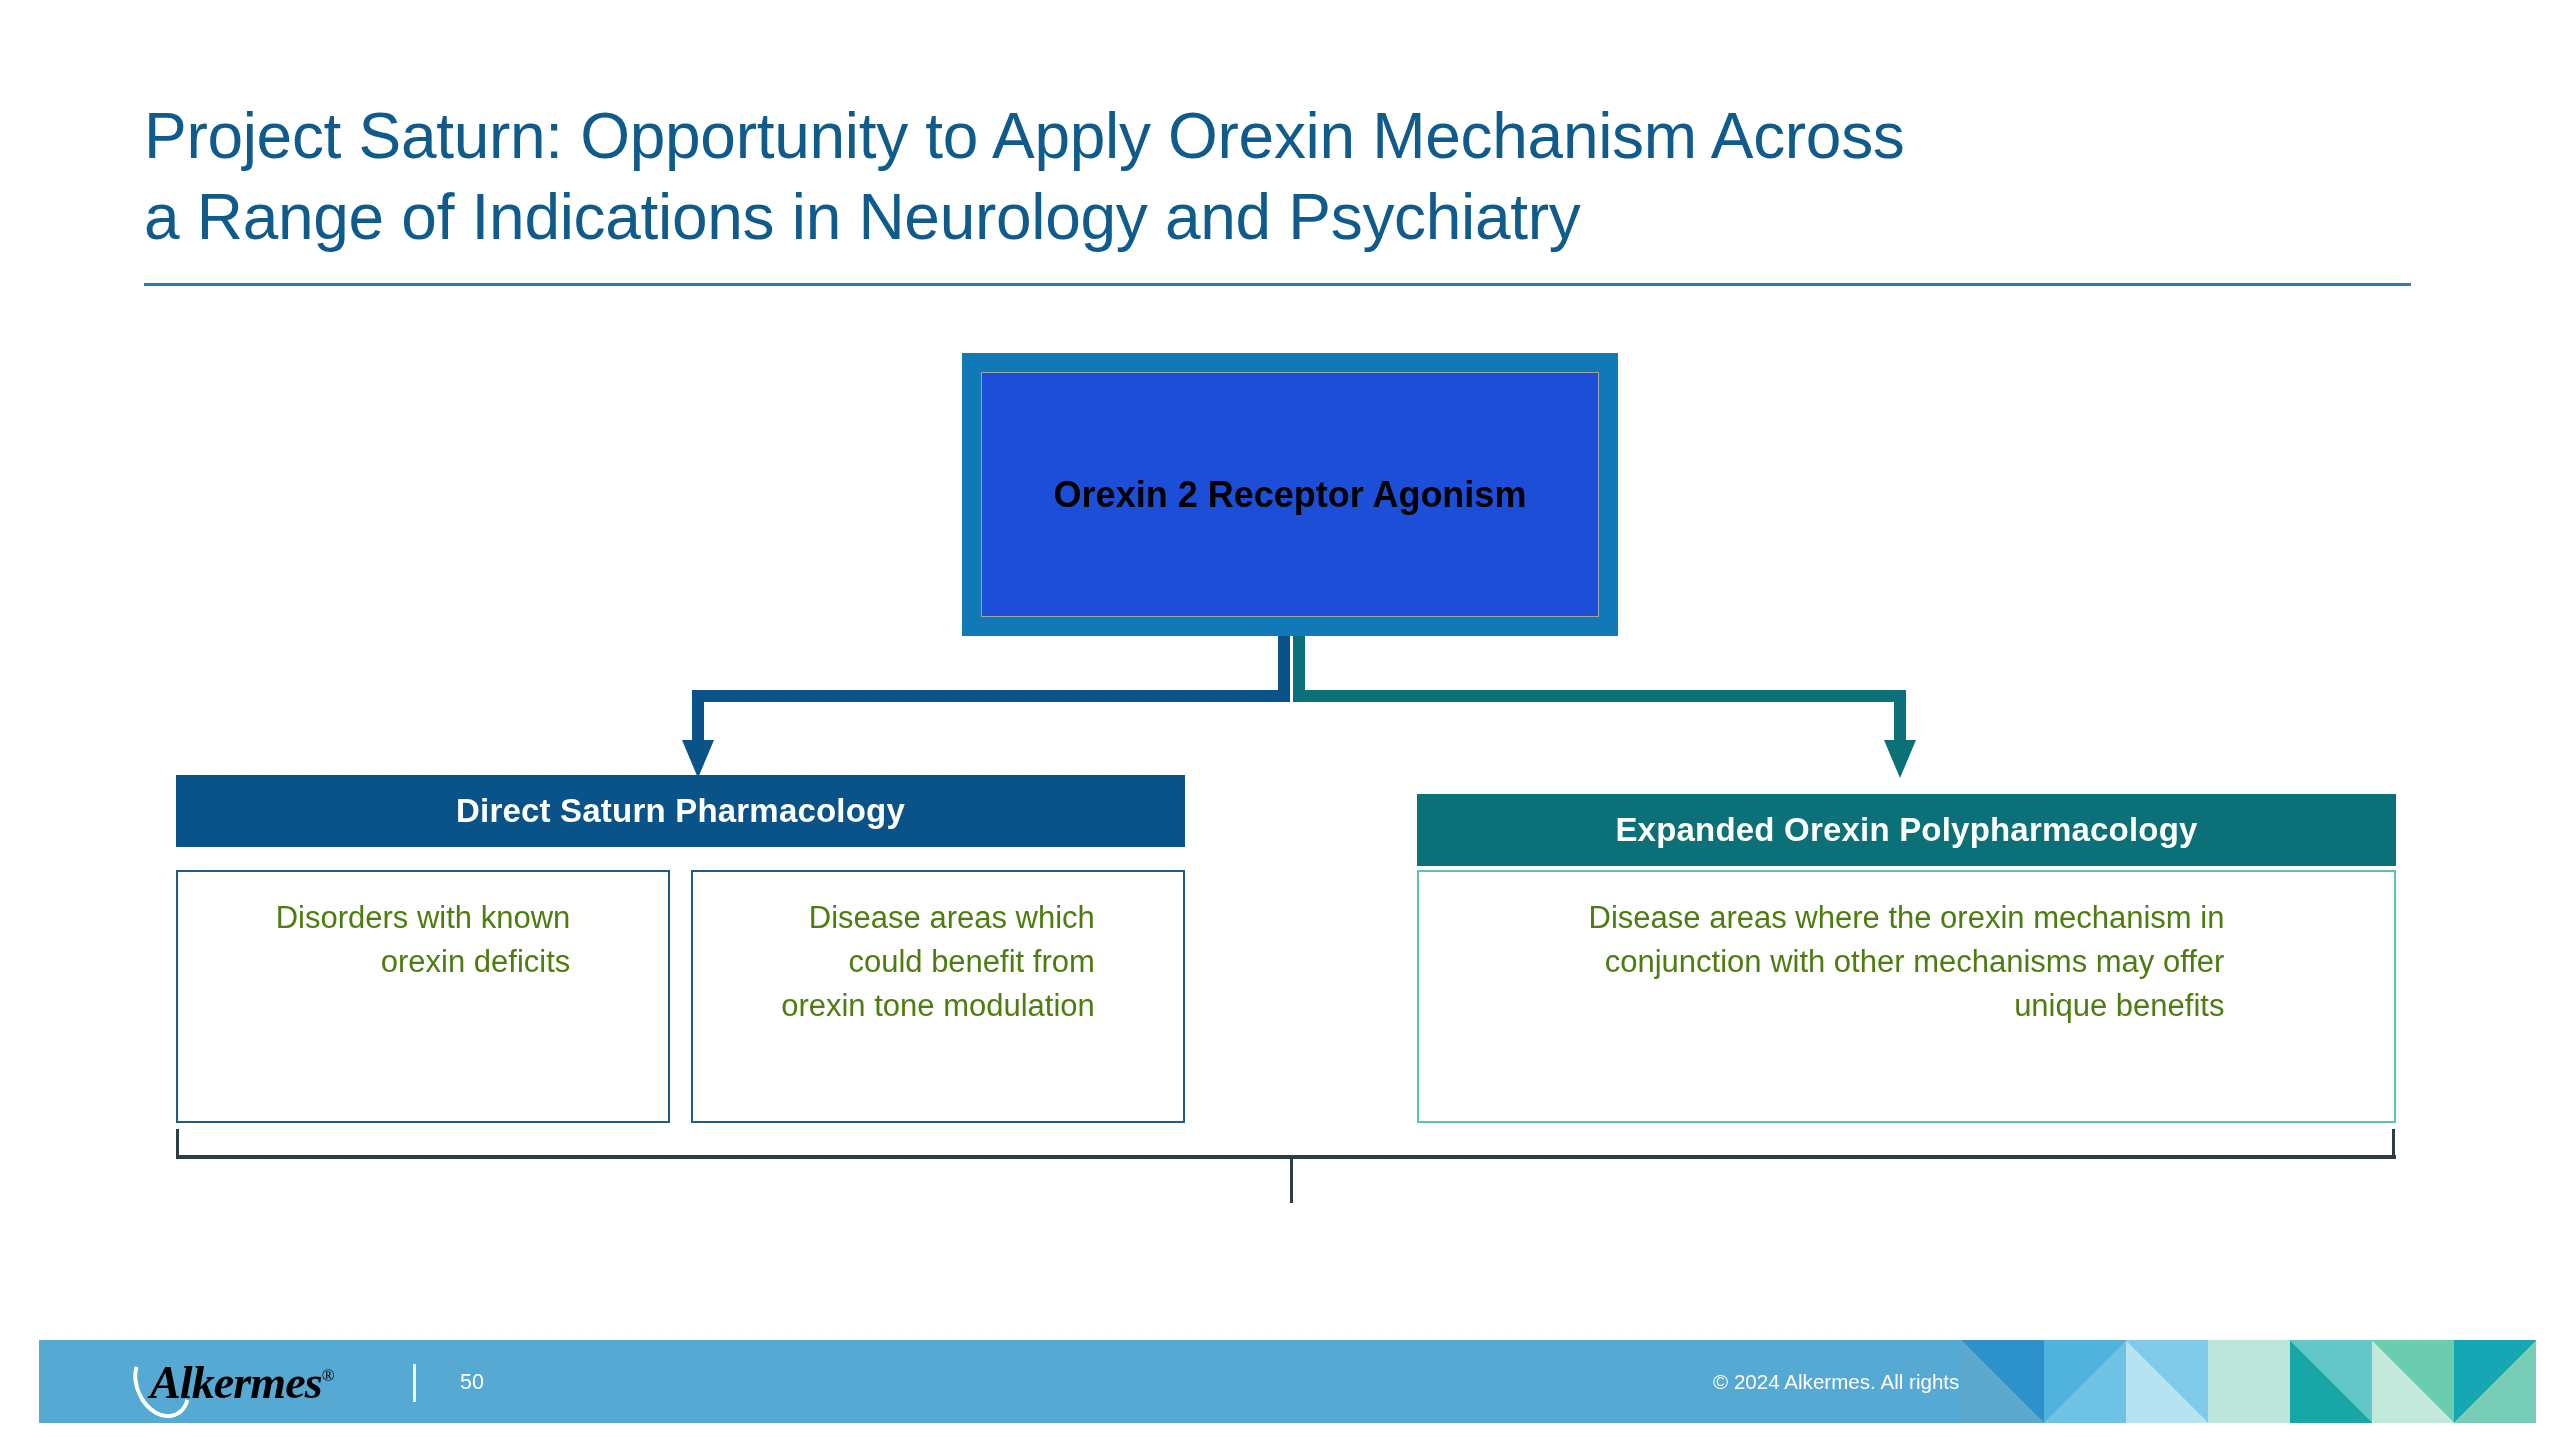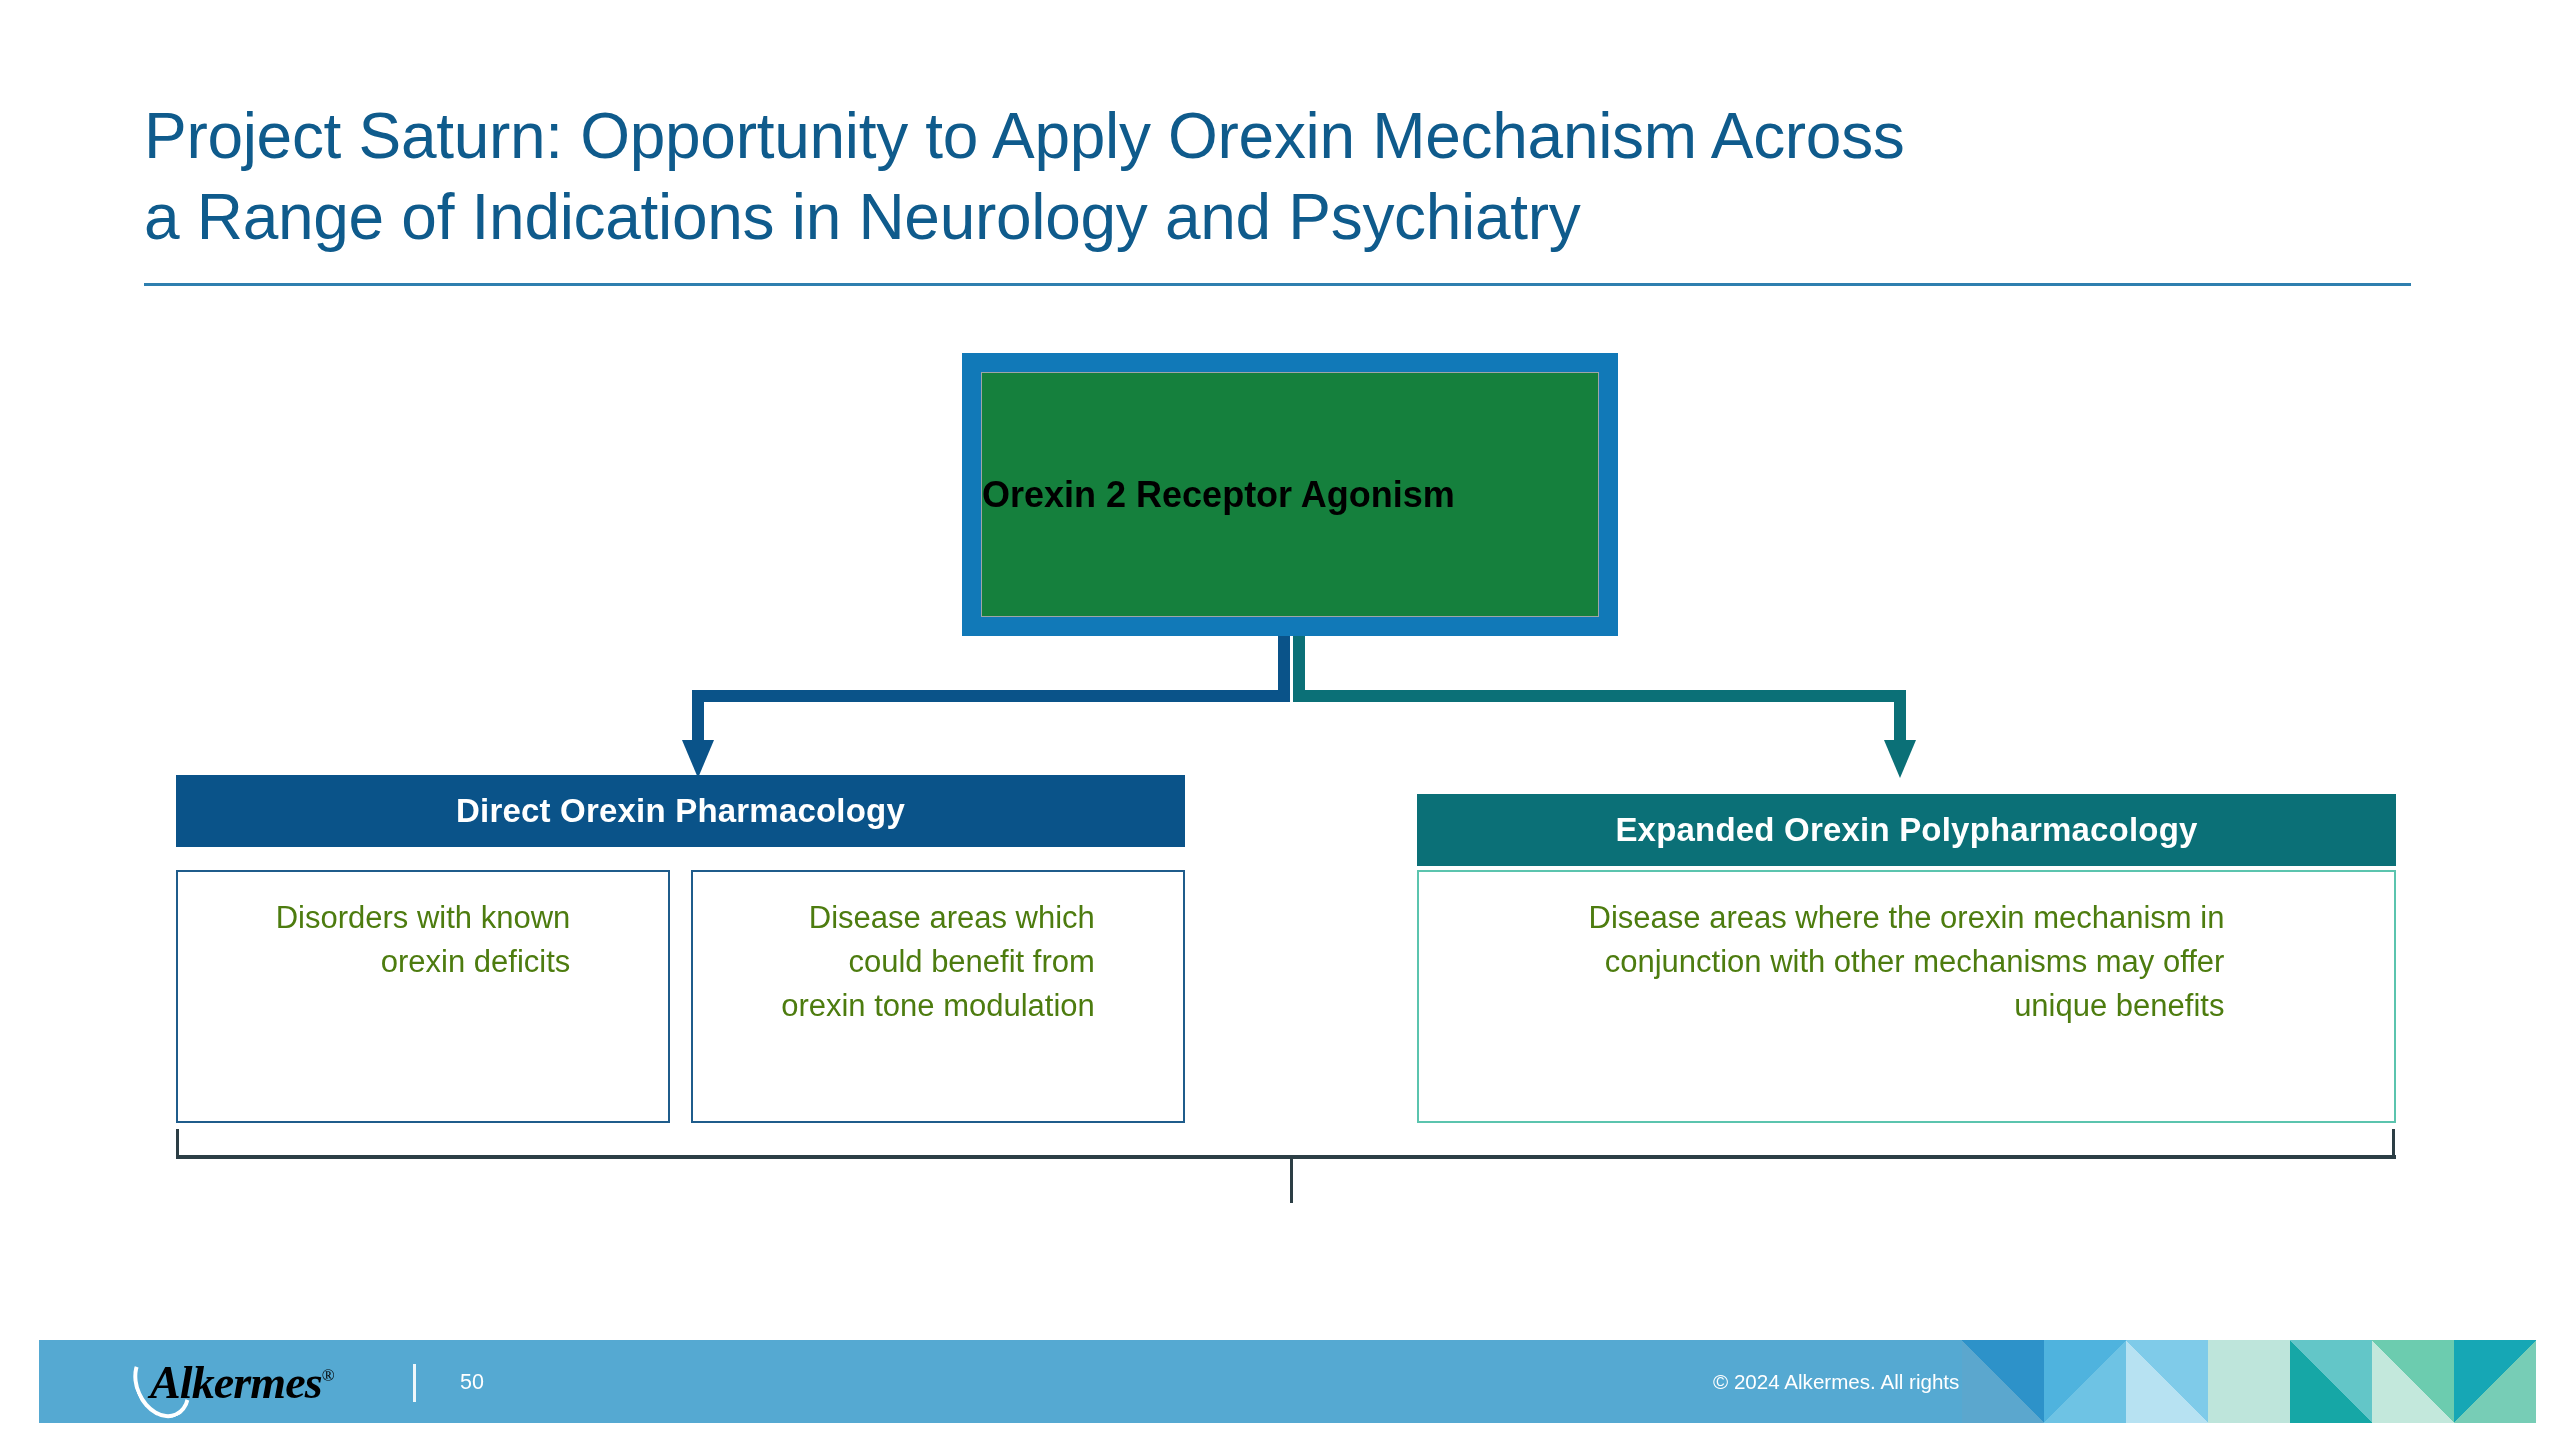--- a/index.html
+++ b/index.html
@@ -51,25 +51,26 @@
     top: 353px;
     width: 656px;
     height: 283px;
     background: #1179B8;
     box-sizing: border-box;
     padding: 19px;
   }
   .top-node-inner {
     width: 100%;
     height: 100%;
-    background: #15803d;
+    background: #1d4ed8;
     border: 1.7px solid #9FA5A8;
     box-sizing: border-box;
     display: flex;
     align-items: center;
+    justify-content: center;
   }
   .top-node-label {
     font-size: 36px;
     font-weight: bold;
     color: #000000;
     text-align: center;
     line-height: 1.2;
   }
 
   
@@ -288,21 +289,21 @@
 
   <div class="conn stub-left"></div>
   <div class="conn teal stub-right"></div>
   <div class="conn run-left"></div>
   <div class="conn teal run-right"></div>
   <div class="conn drop-left"></div>
   <div class="conn teal drop-right"></div>
   <div class="arrow arrow-left"></div>
   <div class="arrow arrow-right"></div>
 
-  <div class="col-header left" data-bind="diagram.branches.0.header">Direct Orexin Pharmacology</div>
+  <div class="col-header left" data-bind="diagram.branches.0.header">Direct Saturn Pharmacology</div>
   <div class="col-header right" data-bind="diagram.branches.1.header">Expanded Orexin Polypharmacology</div>
 
   <div class="content-box box-1">
     <div class="txt" data-bind="diagram.branches.0.boxes.0.text">Disorders with known
 orexin deficits</div>
   </div>
   <div class="content-box box-2">
     <div class="txt" data-bind="diagram.branches.0.boxes.1.text">Disease areas which
 could benefit from
 orexin tone modulation</div>

